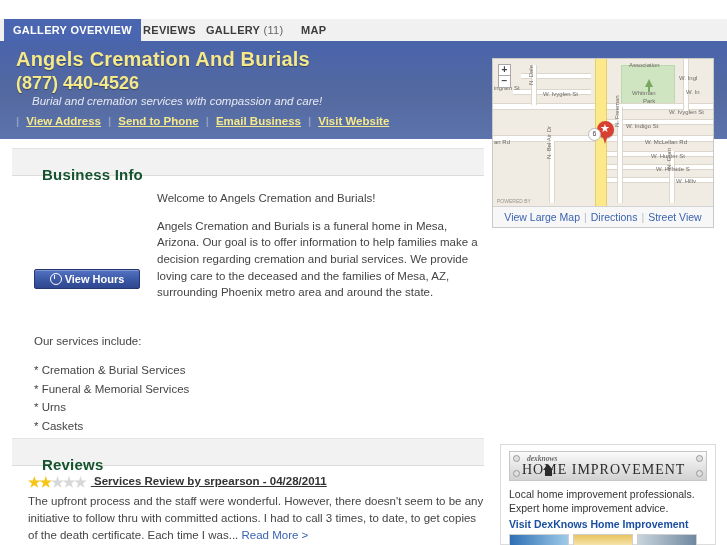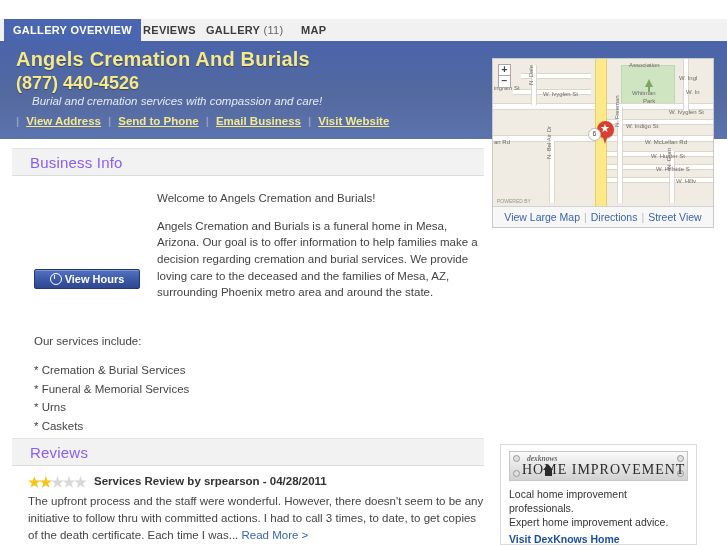--- a/index.html
+++ b/index.html
@@ -52,21 +52,21 @@
   }
   .hdr .links .sep{color:#8e9dc4;display:inline-block;}
 
   
   .left{position:absolute;left:12px;top:148px;width:472px;}
   .panel-head{
     background:#f2f2f2;border-top:1px solid #e3e3e3;border-bottom:1px solid #dcdcdc;
     height:28px;line-height:28px;padding-left:18px;box-sizing:border-box;
   }
   .panel-head h2{
-    margin:0;font-size:15px;font-weight:normal;color:#8b5cf6;letter-spacing:.2px;
+    margin:12px;font-size:15px;font-weight:bold;color:#14532d;letter-spacing:.2px;
   }
   .biz-body{position:relative;padding:14px 0 0 0;}
 
   .logo-box{
     position:absolute;left:22px;top:14px;width:106px;height:73px;
     border:1px solid #dcdcdc;background:#fff;box-sizing:border-box;overflow:hidden;
   }
   .logo-inner{position:relative;width:100%;height:100%;}
   .logo-txt{
     position:absolute;right:7px;top:19px;text-align:left;line-height:1.05;
@@ -96,21 +96,21 @@
   .welcome p{margin:0 0 11px 0;}
 
   .services{padding:10px 0 0 22px;font-size:11.5px;color:#444;line-height:1.6;}
   .services .lead{margin:0 0 11px 0;}
   .services .item{margin:0;}
   .readmore{color:#3b63b0;text-decoration:none;font-size:11.5px;}
 
   
   .reviews{position:absolute;left:12px;top:438px;width:472px;}
   .rev-item{padding:8px 0 0 16px;}
-  .rev-title{font-size:11.5px;font-weight:bold;color:#333;white-space:nowrap;}
+  .rev-title{font-size:11.5px;font-weight:bold;color:#333;white-space:nowrap;text-decoration:underline;}
   .stars{display:inline-block;vertical-align:-2px;margin-right:5px;letter-spacing:-1px;}
   .stars .s{font-size:14px;color:#d8d8d8;}
   .stars .s.on{color:#f5c518;}
   .rev-body{font-size:11.5px;color:#444;line-height:1.48;margin-top:3px;width:458px;}
 
   
   .mapwrap{
     position:absolute;left:492px;top:58px;width:222px;height:170px;
     border:1px solid #c9c9c9;background:#e9e4dc;box-sizing:border-box;
   }
@@ -147,21 +147,21 @@
   .maplinks{
     position:absolute;left:0;right:0;bottom:0;height:21px;line-height:20px;
     background:#f7f7f7;border-top:1px solid #d2d2d2;text-align:center;
     font-size:10.5px;box-sizing:border-box;
   }
   .maplinks a{color:#3b63b0;text-decoration:none;padding:0 4px;}
   .maplinks .sep{color:#bbb;}
 
   
   .ad{
-    position:absolute;left:500px;top:444px;width:197px;height:101px;
+    position:absolute;left:500px;top:444px;width:216px;height:101px;
     border:1px solid #dcdcdc;background:#fff;box-sizing:border-box;padding:6px 8px;
   }
   .adbanner{
     position:relative;height:30px;border:1px solid #c6c6c6;
     background:linear-gradient(to bottom,#fbfbfb 0%,#e4e4e4 52%,#d2d2d2 100%);
     box-sizing:border-box;
   }
   .adbanner .brand{
     position:absolute;left:17px;top:2px;font-size:7.5px;font-style:italic;
     font-weight:bold;color:#6d6d6d;font-family:"Liberation Serif",serif;

